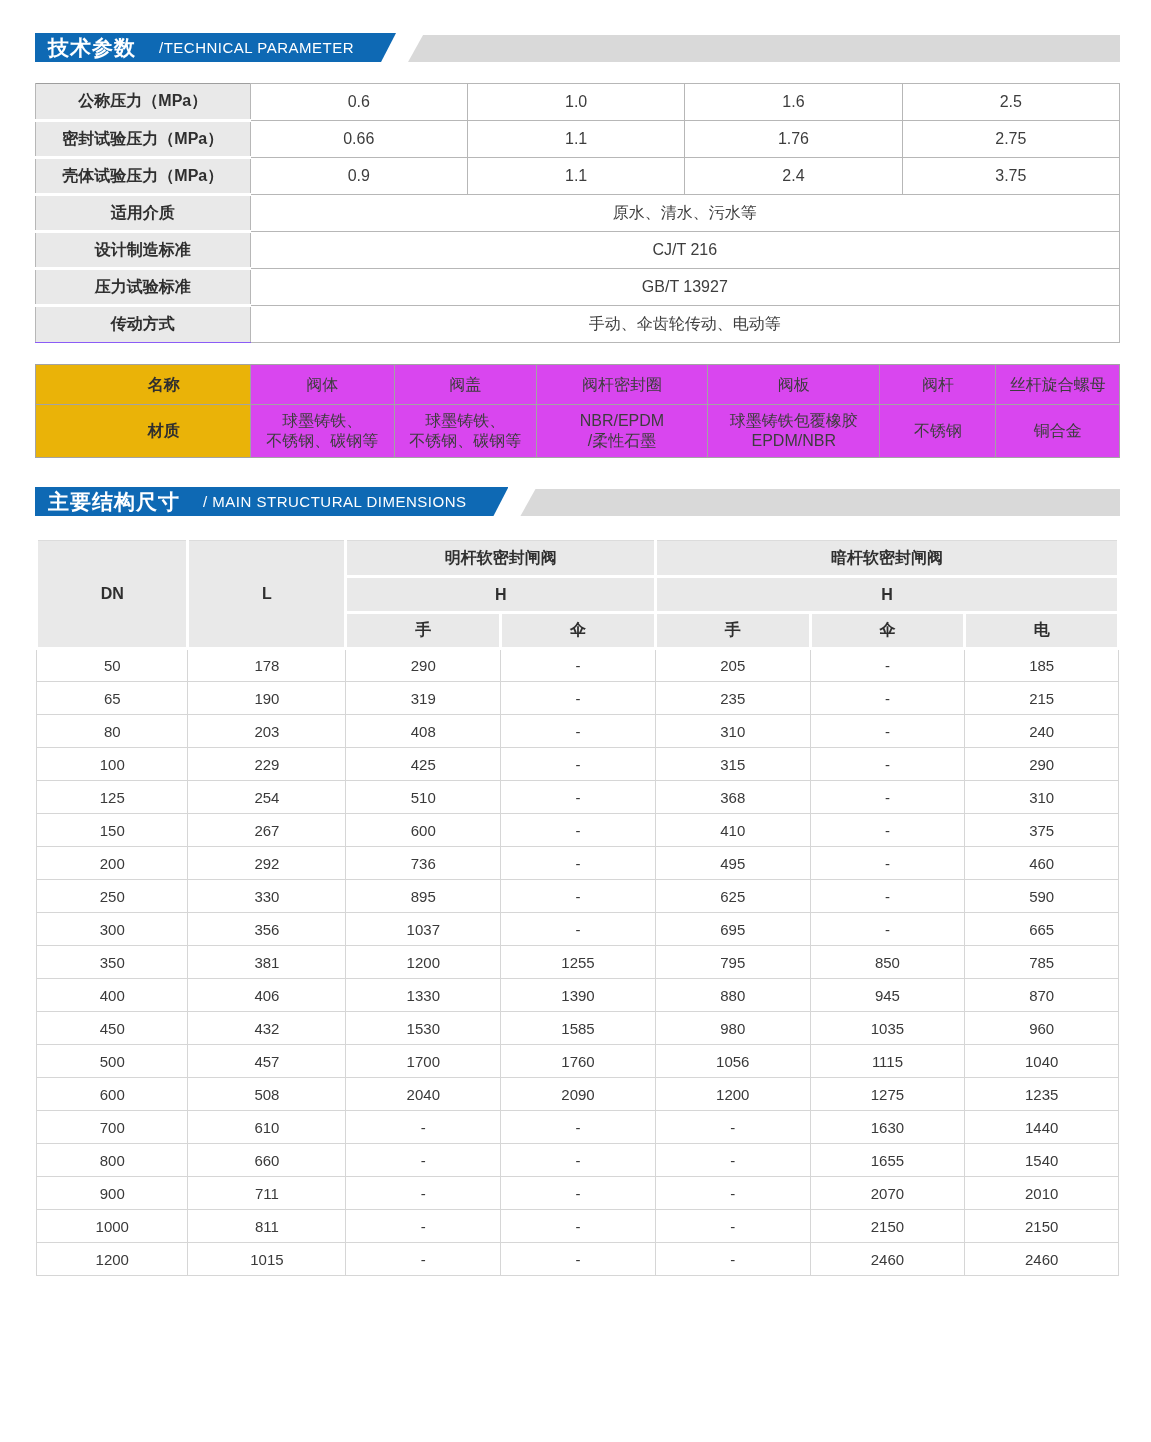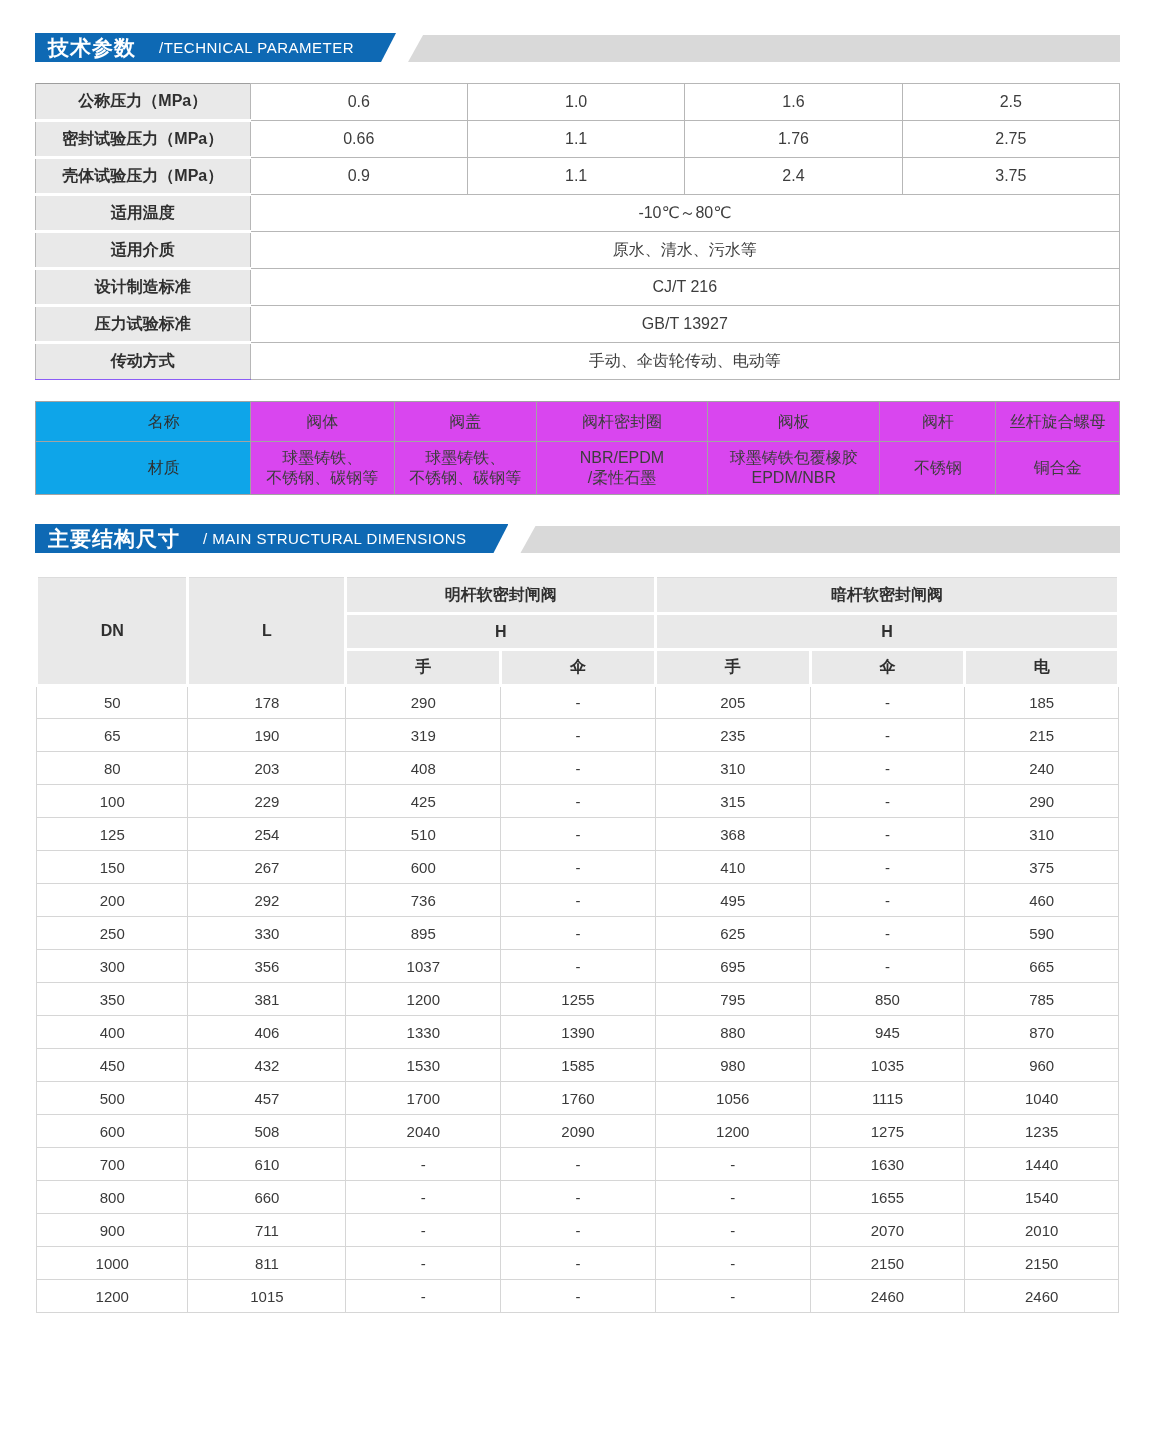--- a/index.html
+++ b/index.html
@@ -40,21 +40,21 @@
     background: #e9e9e9; font-weight: bold; color: #2f2f2f;
     border-bottom: 3px solid #ffffff; border-top: 0;
   }
   .t1 tr:last-child td.label { border-bottom: 1px solid #8b5cf6; }
 
   
   .t2 { margin-top: 21px; border: 1px solid #8f8f8f; }
   .t2 td { border: 1px solid #a3a3a3; background: #d946ef; line-height: 1.25; }
   .t2 tr.hd td { height: 40px; }
   .t2 tr.vals td { height: 53px; white-space: pre-line; }
-  .t2 td.label { background: #0ea5e9; font-weight: normal; color: #2f2f2f; padding-left: 42px; }
+  .t2 td.label { background: #eab308; font-weight: bold; color: #2f2f2f; padding-left: 42px; }
 
   
   .t3 { margin-top: 24px; }
   .t3 thead td {
     background: #e9e9e9; font-weight: bold; color: #2f2f2f;
     border: 3px solid #ffffff; height: 36px; font-size: 16px;
   }
   .t3 thead tr:first-child td { border-top: 1px solid #dcdcdc; }
   .t3 tbody td {
     height: 33px; border: 1px solid #d6d6d6; background: #fff;
@@ -97,24 +97,20 @@
           <td>1.1</td>
           <td>1.76</td>
           <td>2.75</td>
         </tr>
         <tr>
           <td class="label">壳体试验压力（MPa）</td>
           <td>0.9</td>
           <td>1.1</td>
           <td>2.4</td>
           <td>3.75</td>
-        </tr>
-        <tr>
-          <td class="label">适用温度</td>
-          <td colspan="4">-10℃～80℃</td>
         </tr>
         <tr>
           <td class="label">适用介质</td>
           <td colspan="4">原水、清水、污水等</td>
         </tr>
         <tr>
           <td class="label">设计制造标准</td>
           <td colspan="4">CJ/T 216</td>
         </tr>
         <tr>

